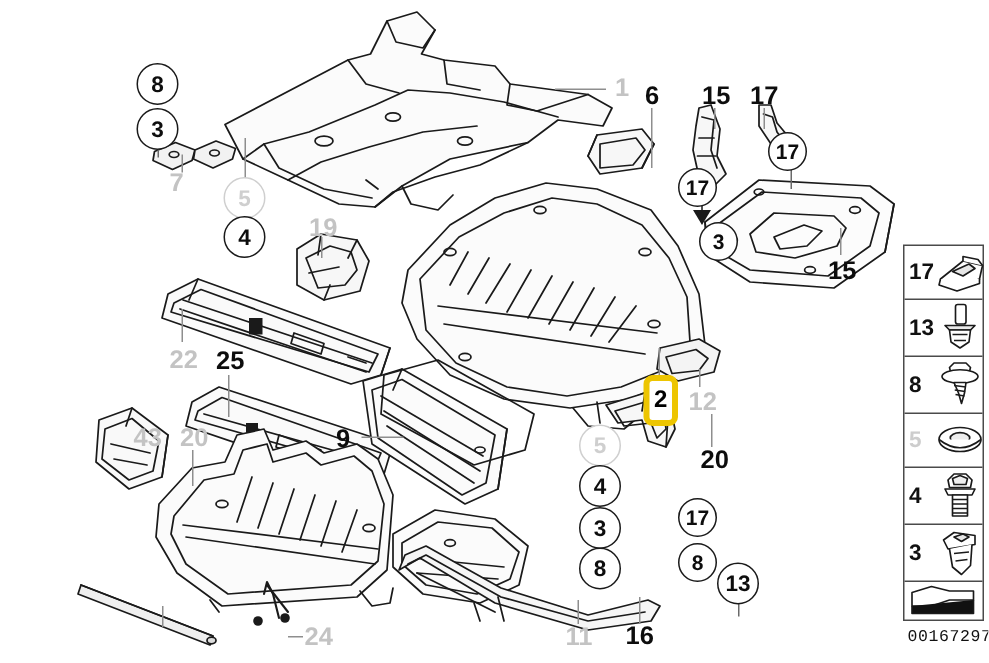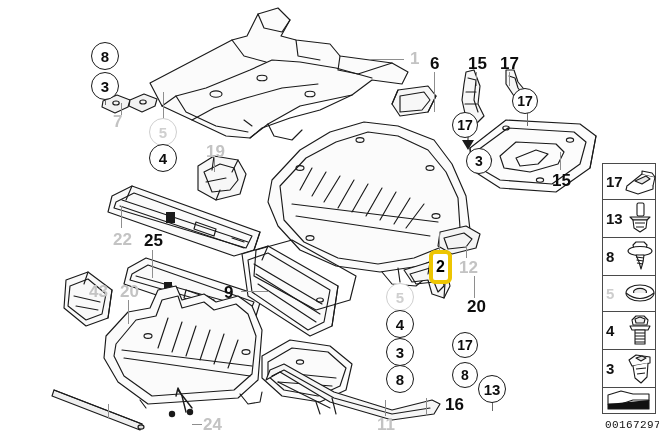--- a/index.html
+++ b/index.html
@@ -238,21 +238,21 @@
   <div class="lab gray" style="left:459px;top:259px;">12</div>
   <div class="lab gray" style="left:113px;top:231px;">22</div>
   <div class="lab" style="left:144px;top:232px;">25</div>
   <div class="lab gray" style="left:89px;top:283px;">43</div>
   <div class="lab gray" style="left:120px;top:283px;">20</div>
   <div class="lab" style="left:224px;top:284px;">9</div>
   <div class="lab" style="left:467px;top:298px;">20</div>
   <div class="lab gray" style="left:100px;top:418px;margin-top:40px;">25</div>
   <div class="lab gray" style="left:203px;top:416px;">24</div>
   <div class="lab gray" style="left:377px;top:416px;">11</div>
-  <div class="lab" style="left:417px;top:396px;margin-left:28px;">16</div>
+  <div class="lab" style="left:417px;top:415px;">16</div>
 
   <div class="hl" style="left:429px;top:250px;width:23px;height:34px;">2</div>
 
   <div class="bub b28" style="left:91px;top:42px;">8</div>
   <div class="bub b28" style="left:91px;top:72px;">3</div>
   <div class="bub b28 gray" style="left:149px;top:118px;">5</div>
   <div class="bub b28" style="left:149px;top:144px;">4</div>
   <div class="bub b26" style="left:452px;top:112px;">17</div>
   <div class="bub b26" style="left:512px;top:88px;">17</div>
   <div class="bub b26" style="left:466px;top:148px;">3</div>

